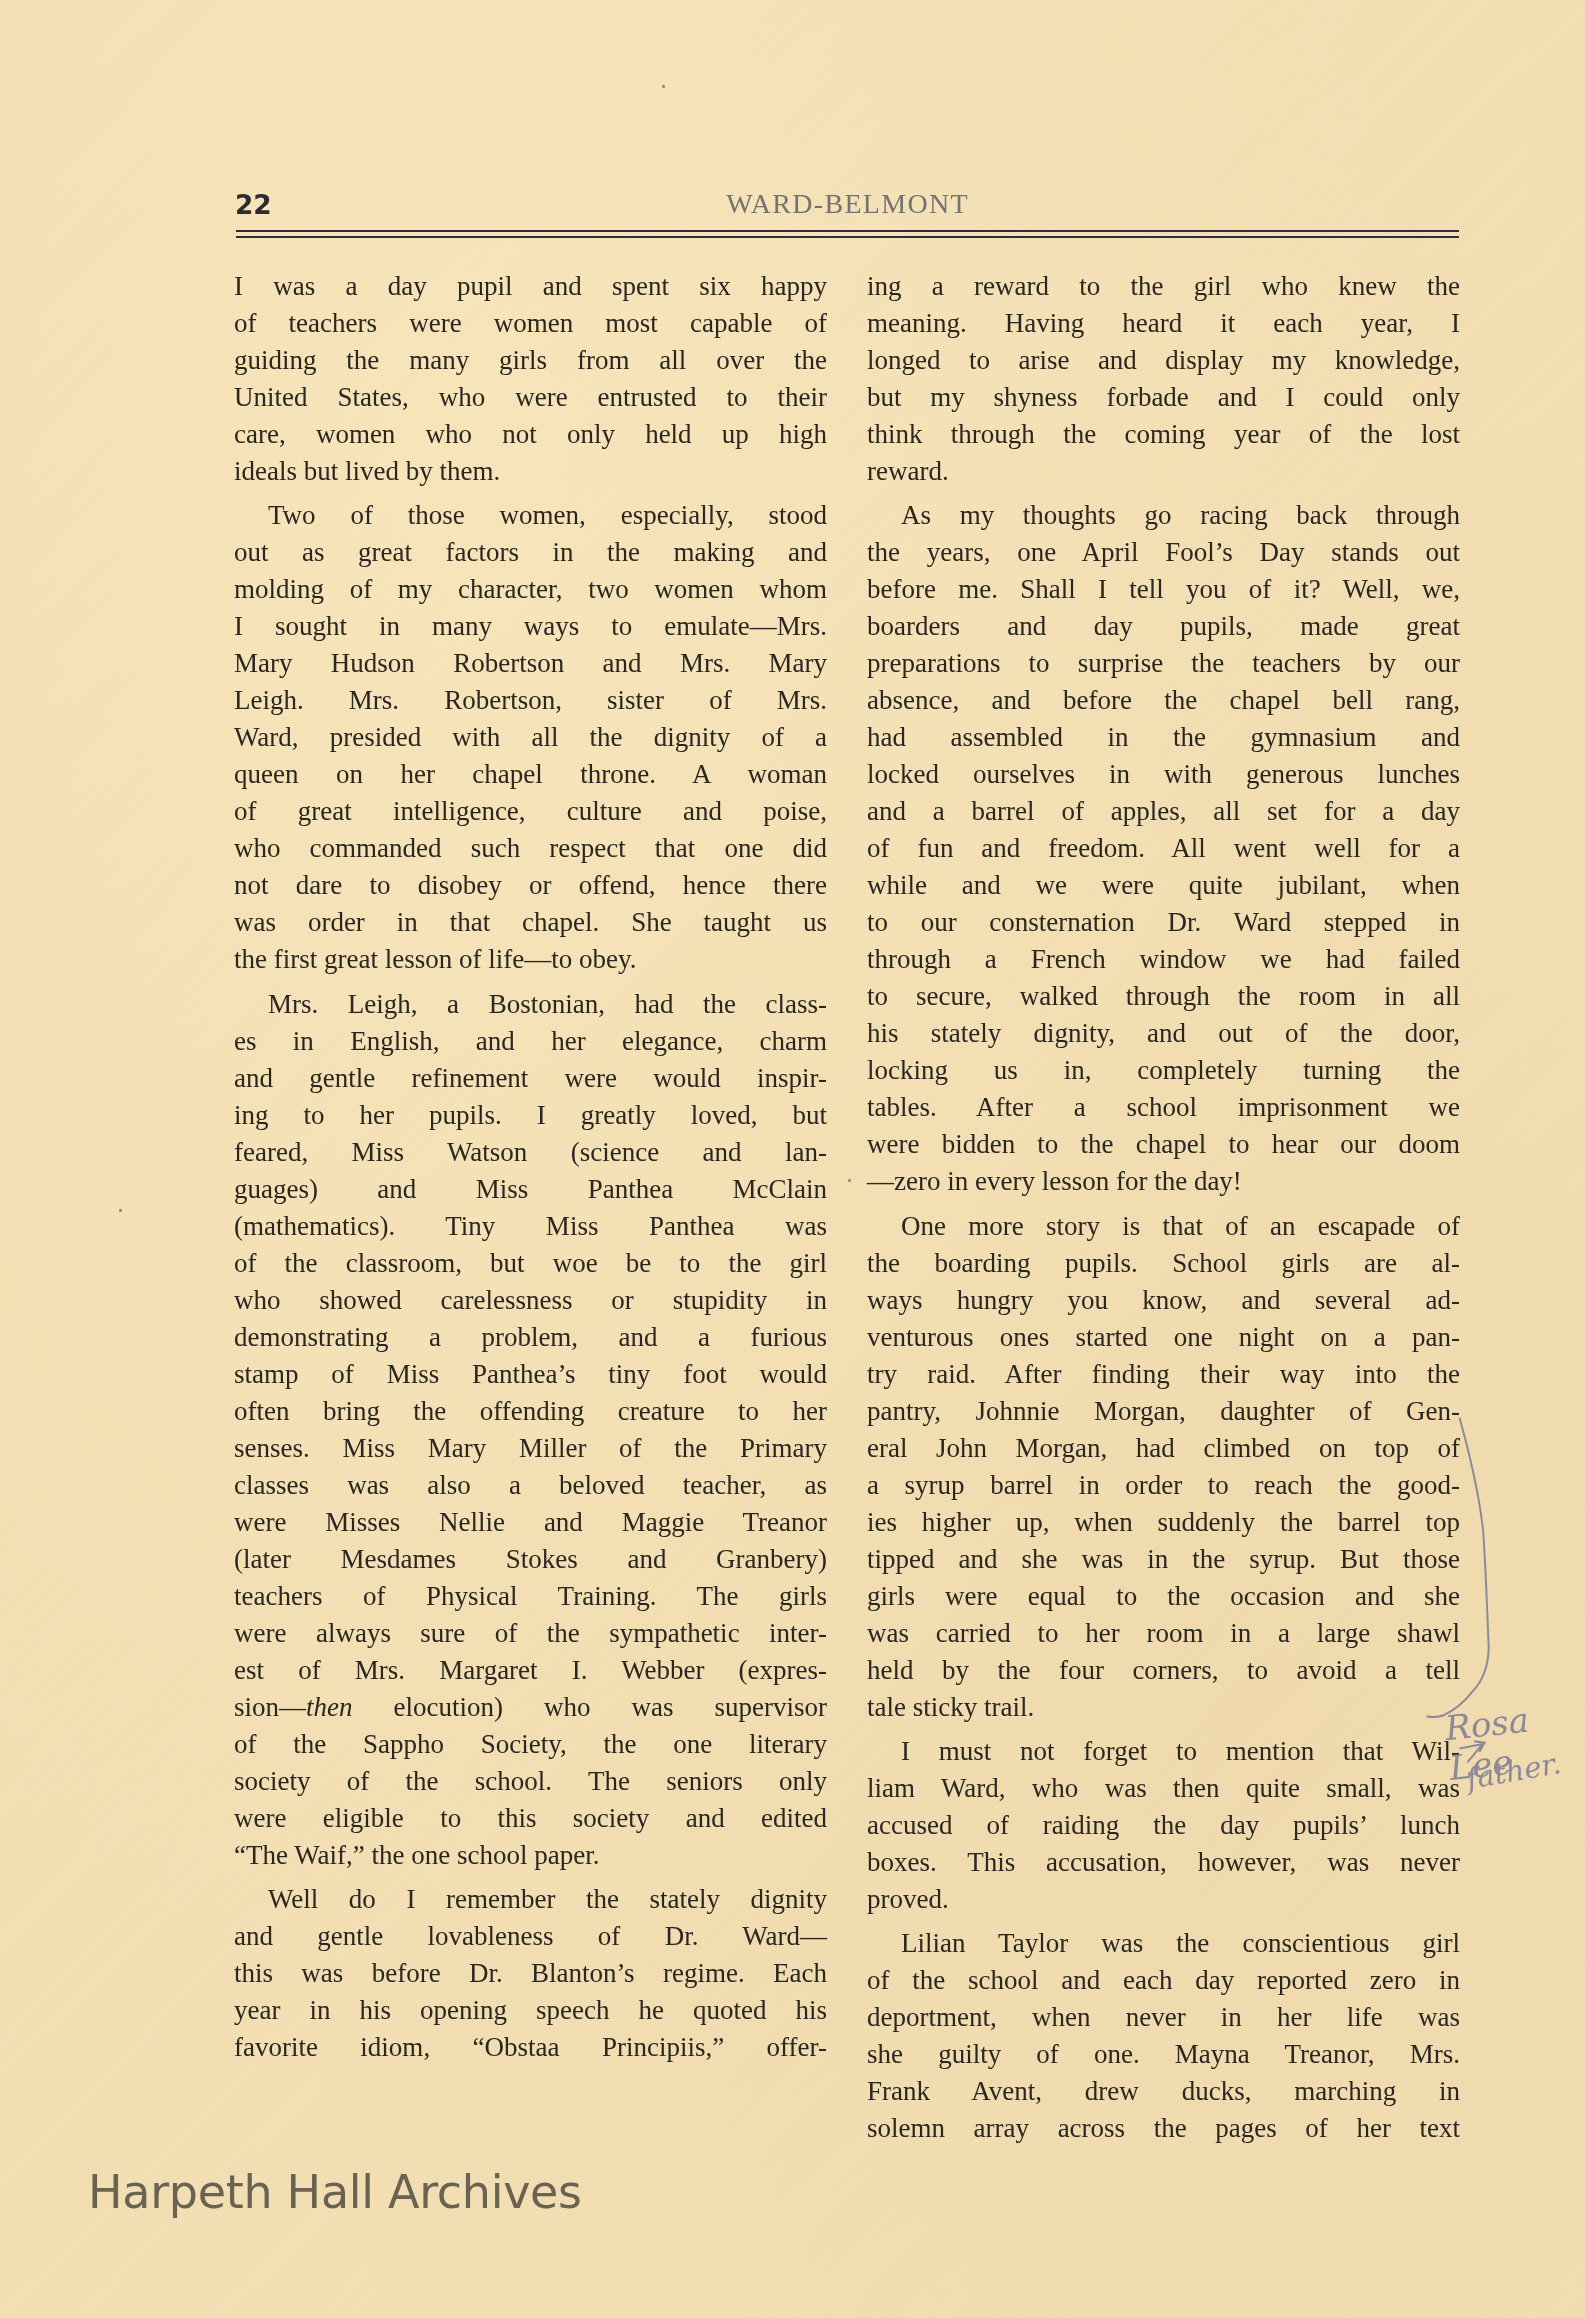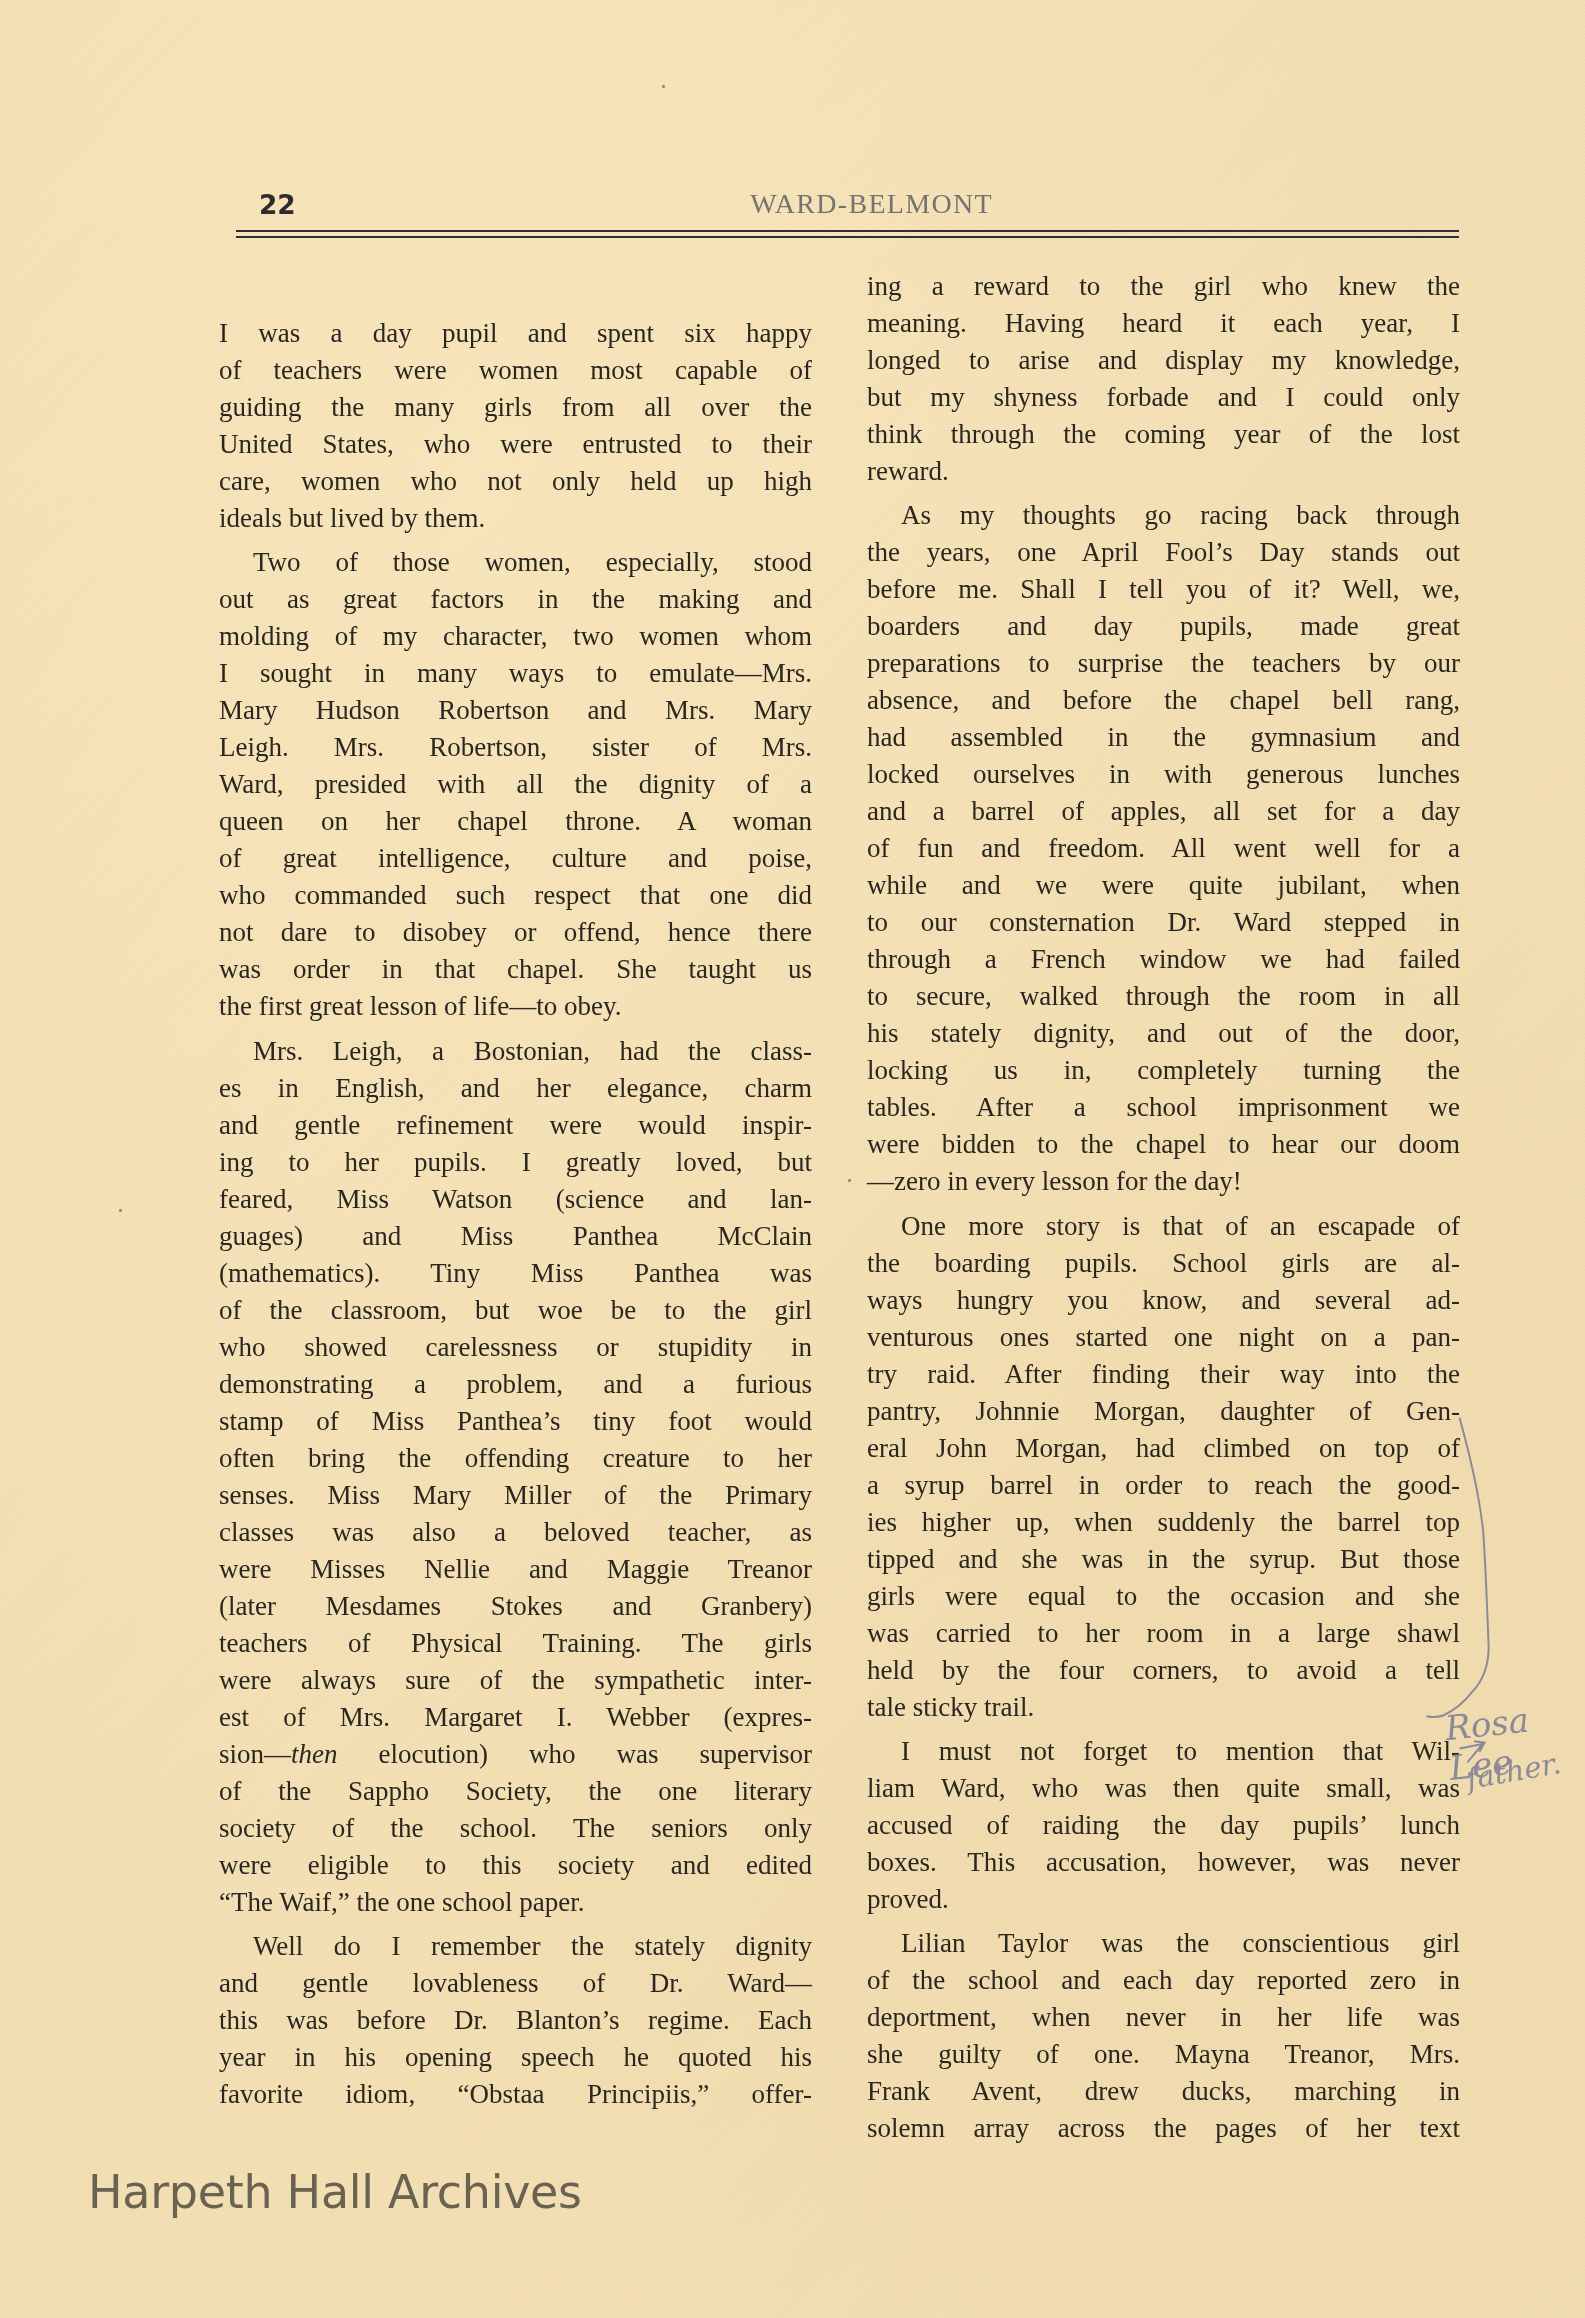--- a/index.html
+++ b/index.html
@@ -6,29 +6,29 @@
     body {
       width: 1585px; height: 2319px; overflow: hidden; position: relative;
       background: #f3dfb3;
       background-image:
         radial-gradient(ellipse at 30% 20%, rgba(250,232,190,0.6), rgba(0,0,0,0) 60%),
         radial-gradient(ellipse at 80% 75%, rgba(238,214,168,0.5), rgba(0,0,0,0) 55%),
         repeating-linear-gradient(135deg, rgba(200,170,120,0.05) 0 1.3px, rgba(255,255,255,0.04) 1.3px 2.6px);
       font-family: "Liberation Serif", "DejaVu Serif", serif;
       color: #2a2620;
     }
-    .page-header { position: absolute; left: 235px; top: 185px; width: 1225px; height: 40px; margin-left: 24px; }
+    .page-header { position: absolute; left: 235px; top: 185px; width: 1225px; height: 40px; }
     .page-number { position: absolute; left: 0; top: 4px; font-size: 26.4px; font-family: "DejaVu Sans", sans-serif; font-weight: bold; color: #2b2b30; }
     .running-title { position: absolute; left: 0; right: 0; top: 2.6px; text-align: center; font-size: 28px; letter-spacing: 1.3px; color: #737373; }
     .rule-double { position: absolute; left: 236px; top: 230px; width: 1223px; height: 8px; border-top: 2px solid #2e2e38; border-bottom: 2px solid #2e2e38; box-sizing: border-box; }
     .column {
       position: absolute; top: 268px; width: 593px;
       font-size: 27px; line-height: 37px; text-align: justify; hyphens: none;
     }
-    .col-left { left: 219px; margin-top: 47px; }
+    .col-left { left: 234px; }
     .col-right { left: 867px; }
     .column p { margin: 0 0 7.3px 0; text-indent: 0; }
     .column .line { display: block; text-align: justify; text-align-last: justify; white-space: nowrap; }
     .column .line.last { text-align-last: left; }
     .column .line.indent-first { padding-left: 34px; }
     .watermark {
       position: absolute; left: 88px; top: 2165px; font-family: "DejaVu Sans", sans-serif;
       font-size: 46px; color: #6b6352; letter-spacing: -0.3px; font-weight: normal;
     }
     .annotation-bracket { position: absolute; left: 0; top: 0; width: 1585px; height: 2319px; pointer-events: none; }

